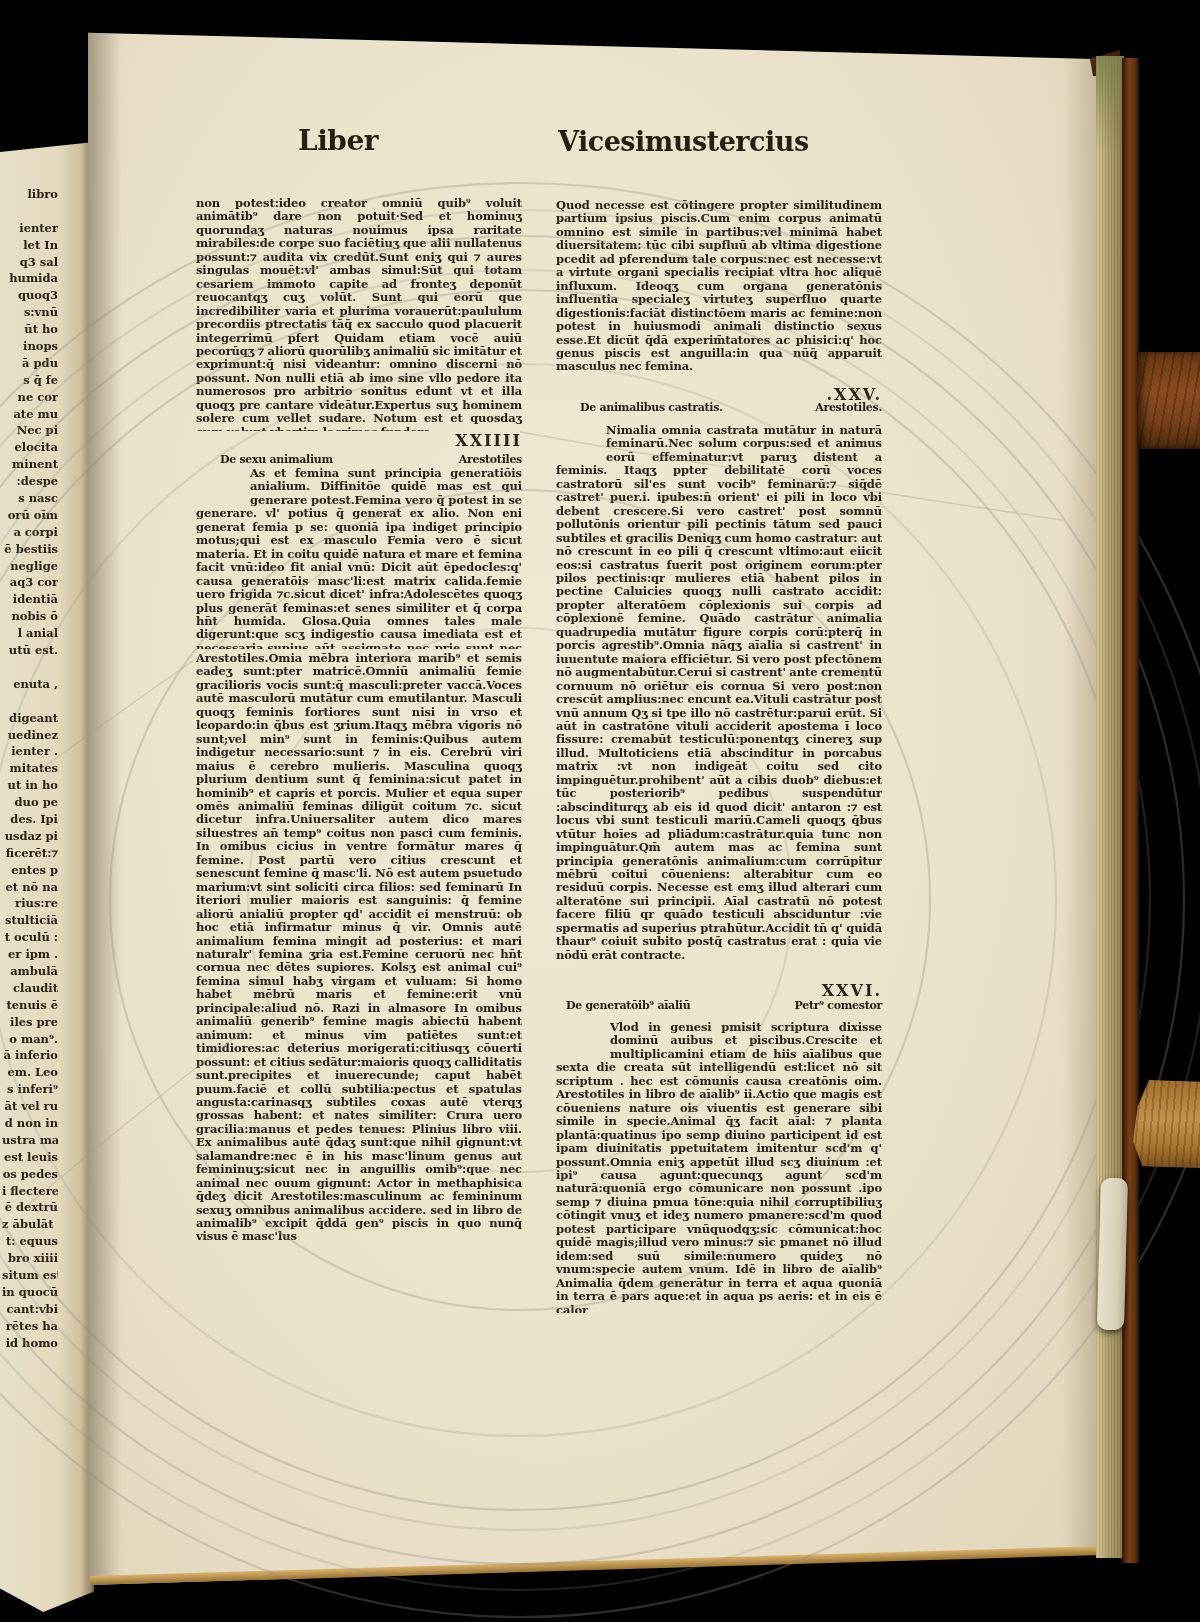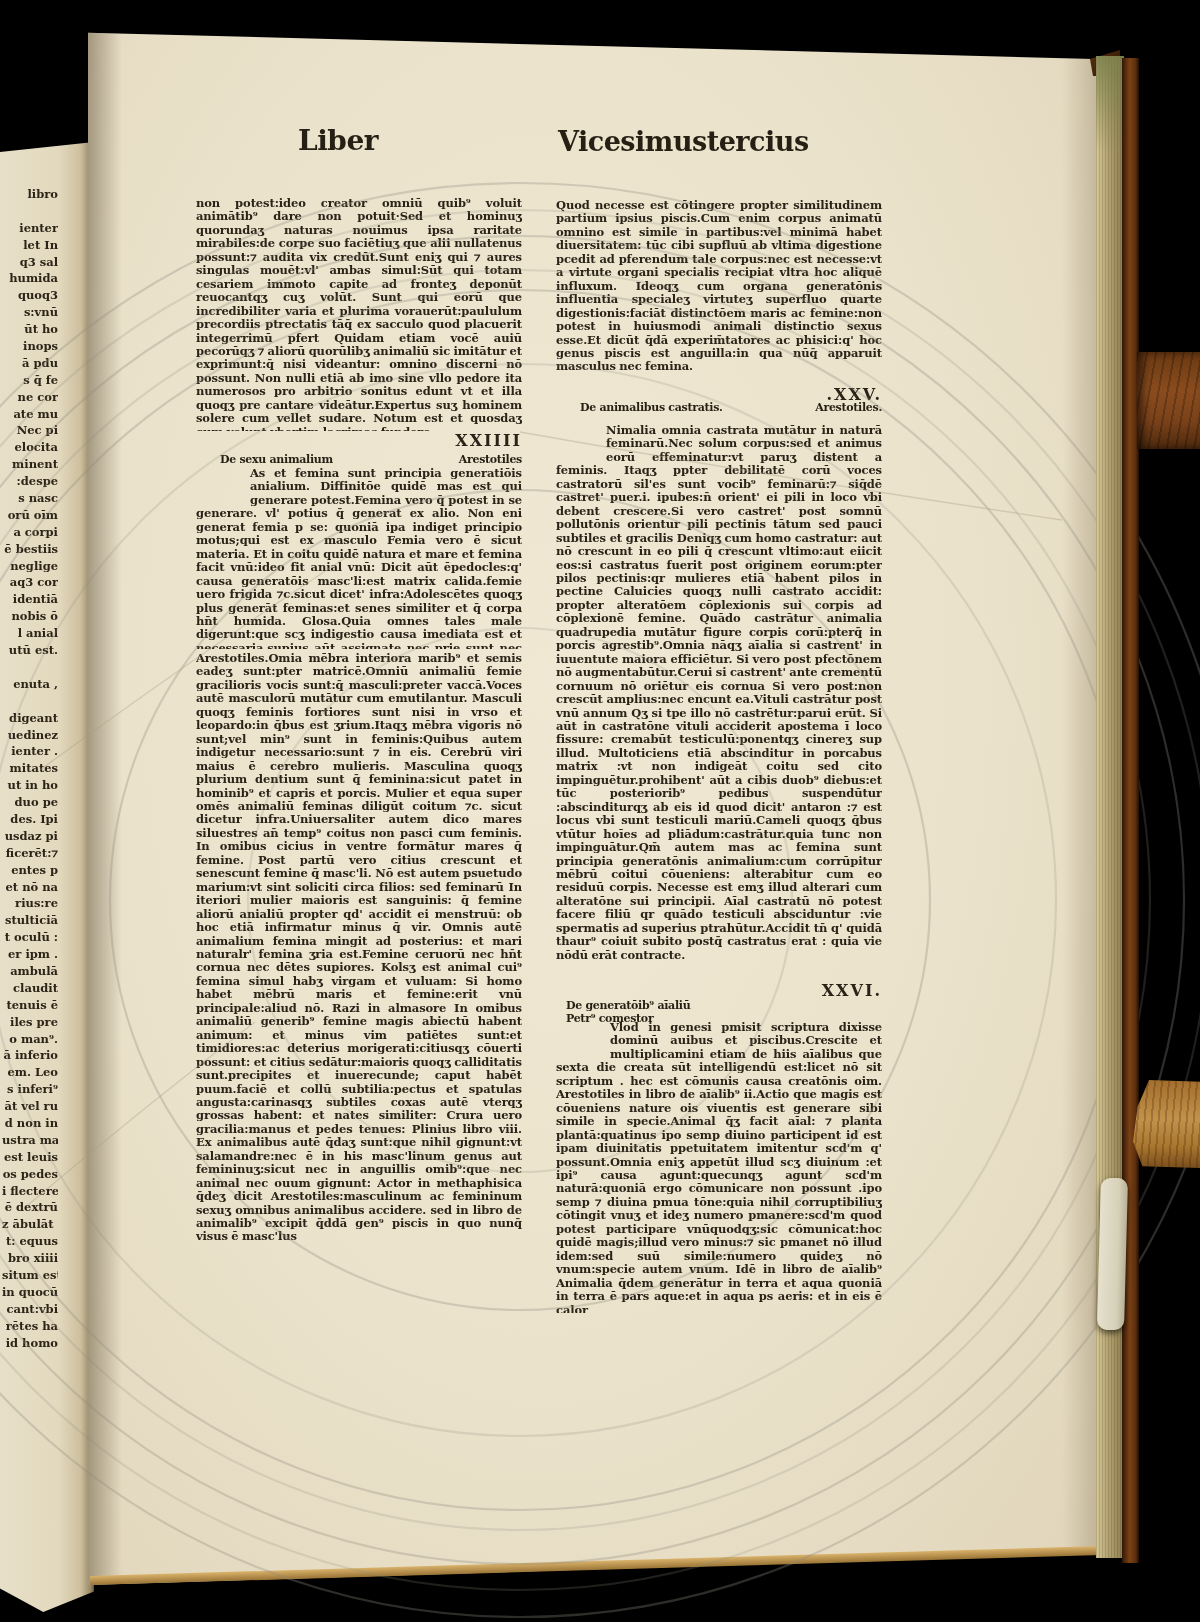--- a/index.html
+++ b/index.html
@@ -31,21 +31,21 @@
   .para{position:absolute;width:326px;text-align:justify;overflow:hidden;
     font-weight:bold;font-size:11.5px;line-height:13.45px;color:#2b2318;
     letter-spacing:-0.1px;word-spacing:-0.5px;}
   .ind3{float:left;width:54px;height:40px;}
   .ind2{float:left;width:50px;height:27px;}
   .chapnum{position:absolute;width:326px;text-align:right;font-weight:bold;
     font-size:16px;letter-spacing:2px;color:#2b2318;}
   .heading{position:absolute;width:326px;display:flex;justify-content:space-between;
     font-weight:bold;font-size:11px;color:#261f14;padding-left:24px;box-sizing:border-box;
     letter-spacing:-0.3px;white-space:nowrap;}
-  .heading.tight{padding-left:10px;flex-direction:column;}
+  .heading.tight{padding-left:10px;}
 
   
   .deckle{position:absolute;left:90px;top:1576px;width:1012px;height:9px;
     background:linear-gradient(180deg,#d9b26b,#9a7436);transform:rotate(-1.7deg);
     transform-origin:0 0;}
   .fore-edge{position:absolute;left:1096px;top:56px;width:28px;height:1502px;
     background:
       repeating-linear-gradient(90deg, rgba(60,45,20,.18) 0 1px, rgba(0,0,0,0) 1px 3px),
       linear-gradient(90deg,#d6c896 0%,#b3a272 45%,#8c7c4c 100%);}
   .fore-edge-top{position:absolute;left:1096px;top:56px;width:28px;height:96px;

